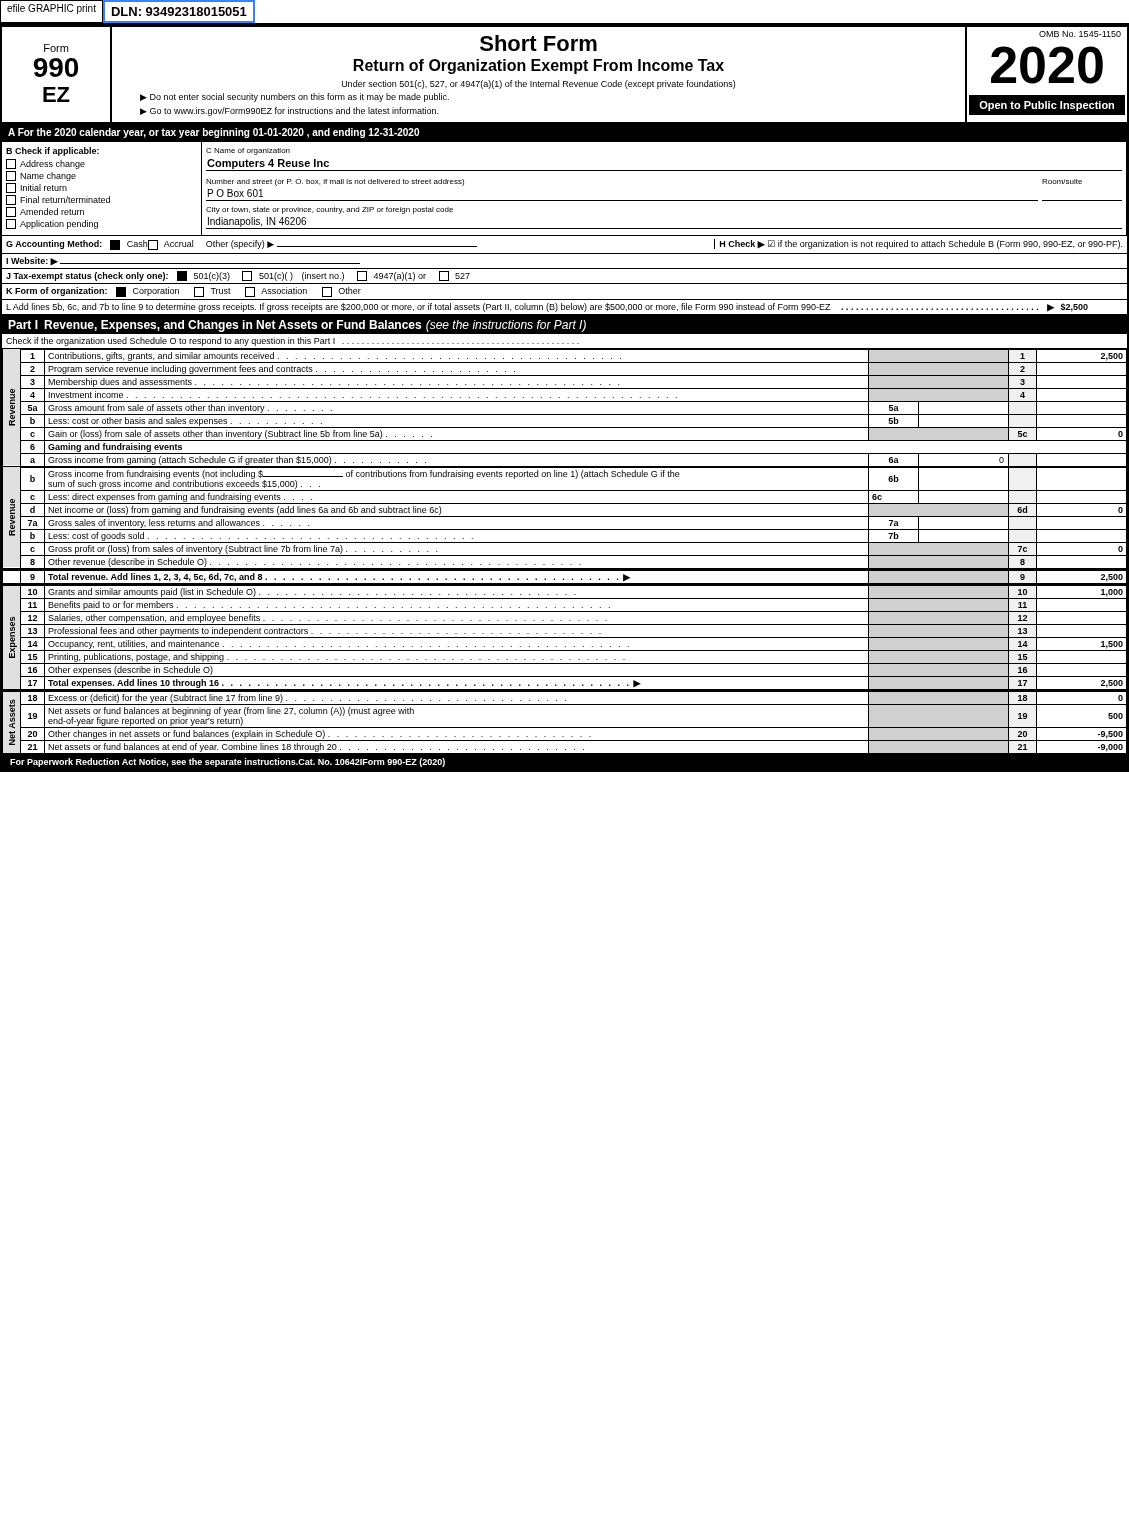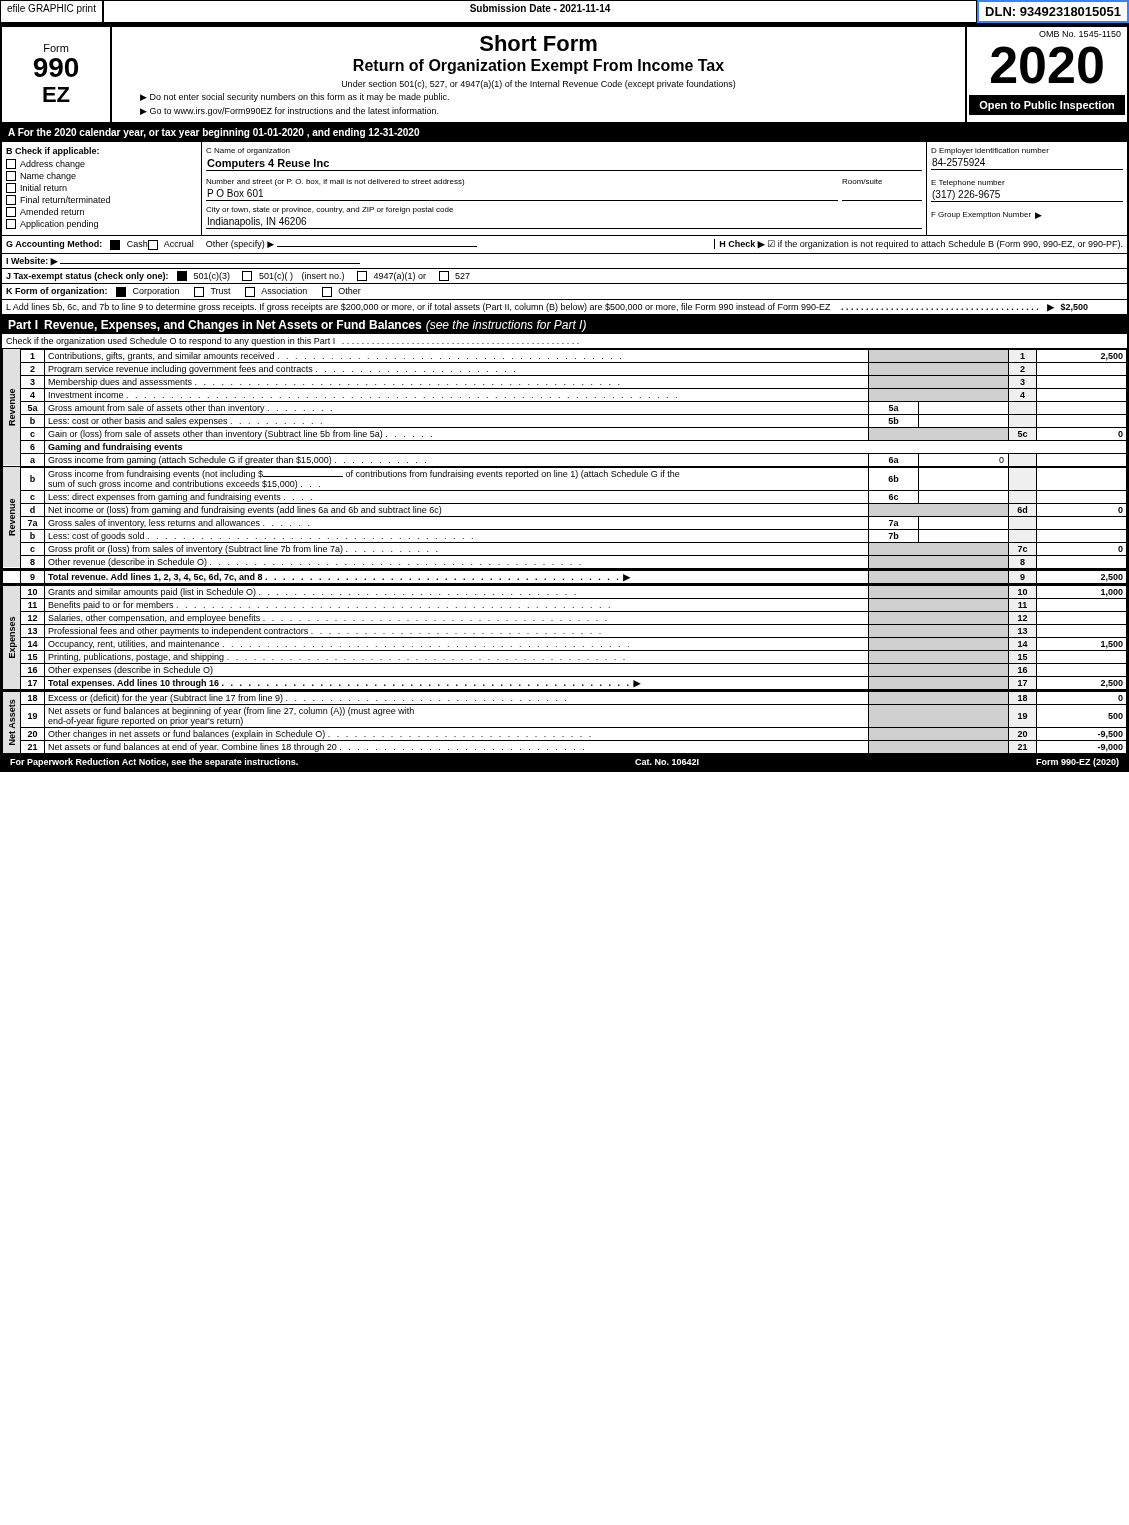--- a/index.html
+++ b/index.html
@@ -277,36 +277,35 @@
       min-width: 120px;
       display: inline-block;
     }
     .footer-bar {
       background: #000;
       color: #fff;
       padding: 3px 8px;
       font-size: 9px;
       font-weight: bold;
       display: flex;
-      justify-content: space-between;
+      justify-content: flex-start;
     }
     .part-check-row {
       font-size: 9px;
       padding: 2px 4px;
       border-bottom: 1px solid #000;
     }
   </style>
 </head>
 <body>
 
 <div class="page">
 
   <div class="top-bar">
     <div class="top-bar-left">efile GRAPHIC print</div>
-    <div class="top-bar-mid">Submission Date - 2021-11-14</div>
     <div class="top-bar-right">DLN: 93492318015051</div>
   </div>
 
   <div class="form-container">
 
     <div class="form-header">
       <div class="form-header-left">
         <div style="font-size:11px;">Form</div>
         <div class="form-number">990</div>
         <div class="form-number-sub">EZ</div>
@@ -371,30 +370,20 @@
             <div class="field-label">Room/suite</div>
             <div class="field-value"></div>
           </div>
         </div>
         <div style="margin-top:4px;">
           <div class="field-label">City or town, state or province, country, and ZIP or foreign postal code</div>
           <div class="field-value">Indianapolis, IN  46206</div>
         </div>
       </div>
 
-      <div class="b-right">
-        <div class="field-label">D Employer identification number</div>
-        <div class="field-value" style="margin-bottom:8px;">84-2575924</div>
-        <div class="field-label">E Telephone number</div>
-        <div class="field-value" style="margin-bottom:8px;">(317) 226-9675</div>
-        <div style="display:flex;align-items:center;">
-          <span class="field-label">F Group Exemption Number</span>
-          <span style="font-size:9px;margin-left:4px;">▶</span>
-        </div>
-      </div>
     </div>
 
     <div class="g-section">
       <span style="font-weight:bold;">G Accounting Method:</span>
       <span style="margin-left:8px;">
         <span class="checkbox checked" style="display:inline-block;vertical-align:middle;"></span>
         <span>Cash</span>
       </span>
       <span style="">
         <span class="checkbox" style="display:inline-block;vertical-align:middle;"></span>
@@ -573,21 +562,21 @@
           <td class="row-num">b</td>
           <td>Gross income from fundraising events (not including $<span class="underline-input" style="min-width:80px;"></span> of contributions from fundraising events reported on line 1) (attach Schedule G if the<br>sum of such gross income and contributions exceeds $15,000) <span class="dots">. . .</span></td>
           <td style="text-align:center;font-weight:bold;border:1px solid #000;">6b</td>
           <td style="border:1px solid #000;"></td>
           <td class="row-lineno"></td>
           <td class="row-val"></td>
         </tr>
         <tr>
           <td class="row-num">c</td>
           <td>Less: direct expenses from gaming and fundraising events <span class="dots">. . . .</span></td>
-          <td style="text-align:center;font-weight:bold;border:1px solid #000;">6c</td>
+          <td style="text-align:left;font-weight:bold;border:1px solid #000;">6c</td>
           <td style="border:1px solid #000;"></td>
           <td class="row-lineno"></td>
           <td class="row-val"></td>
         </tr>
         <tr>
           <td class="row-num">d</td>
           <td>Net income or (loss) from gaming and fundraising events (add lines 6a and 6b and subtract line 6c)</td>
           <td colspan="2" class="shaded"></td>
           <td class="row-lineno">6d</td>
           <td class="row-val">0</td>

